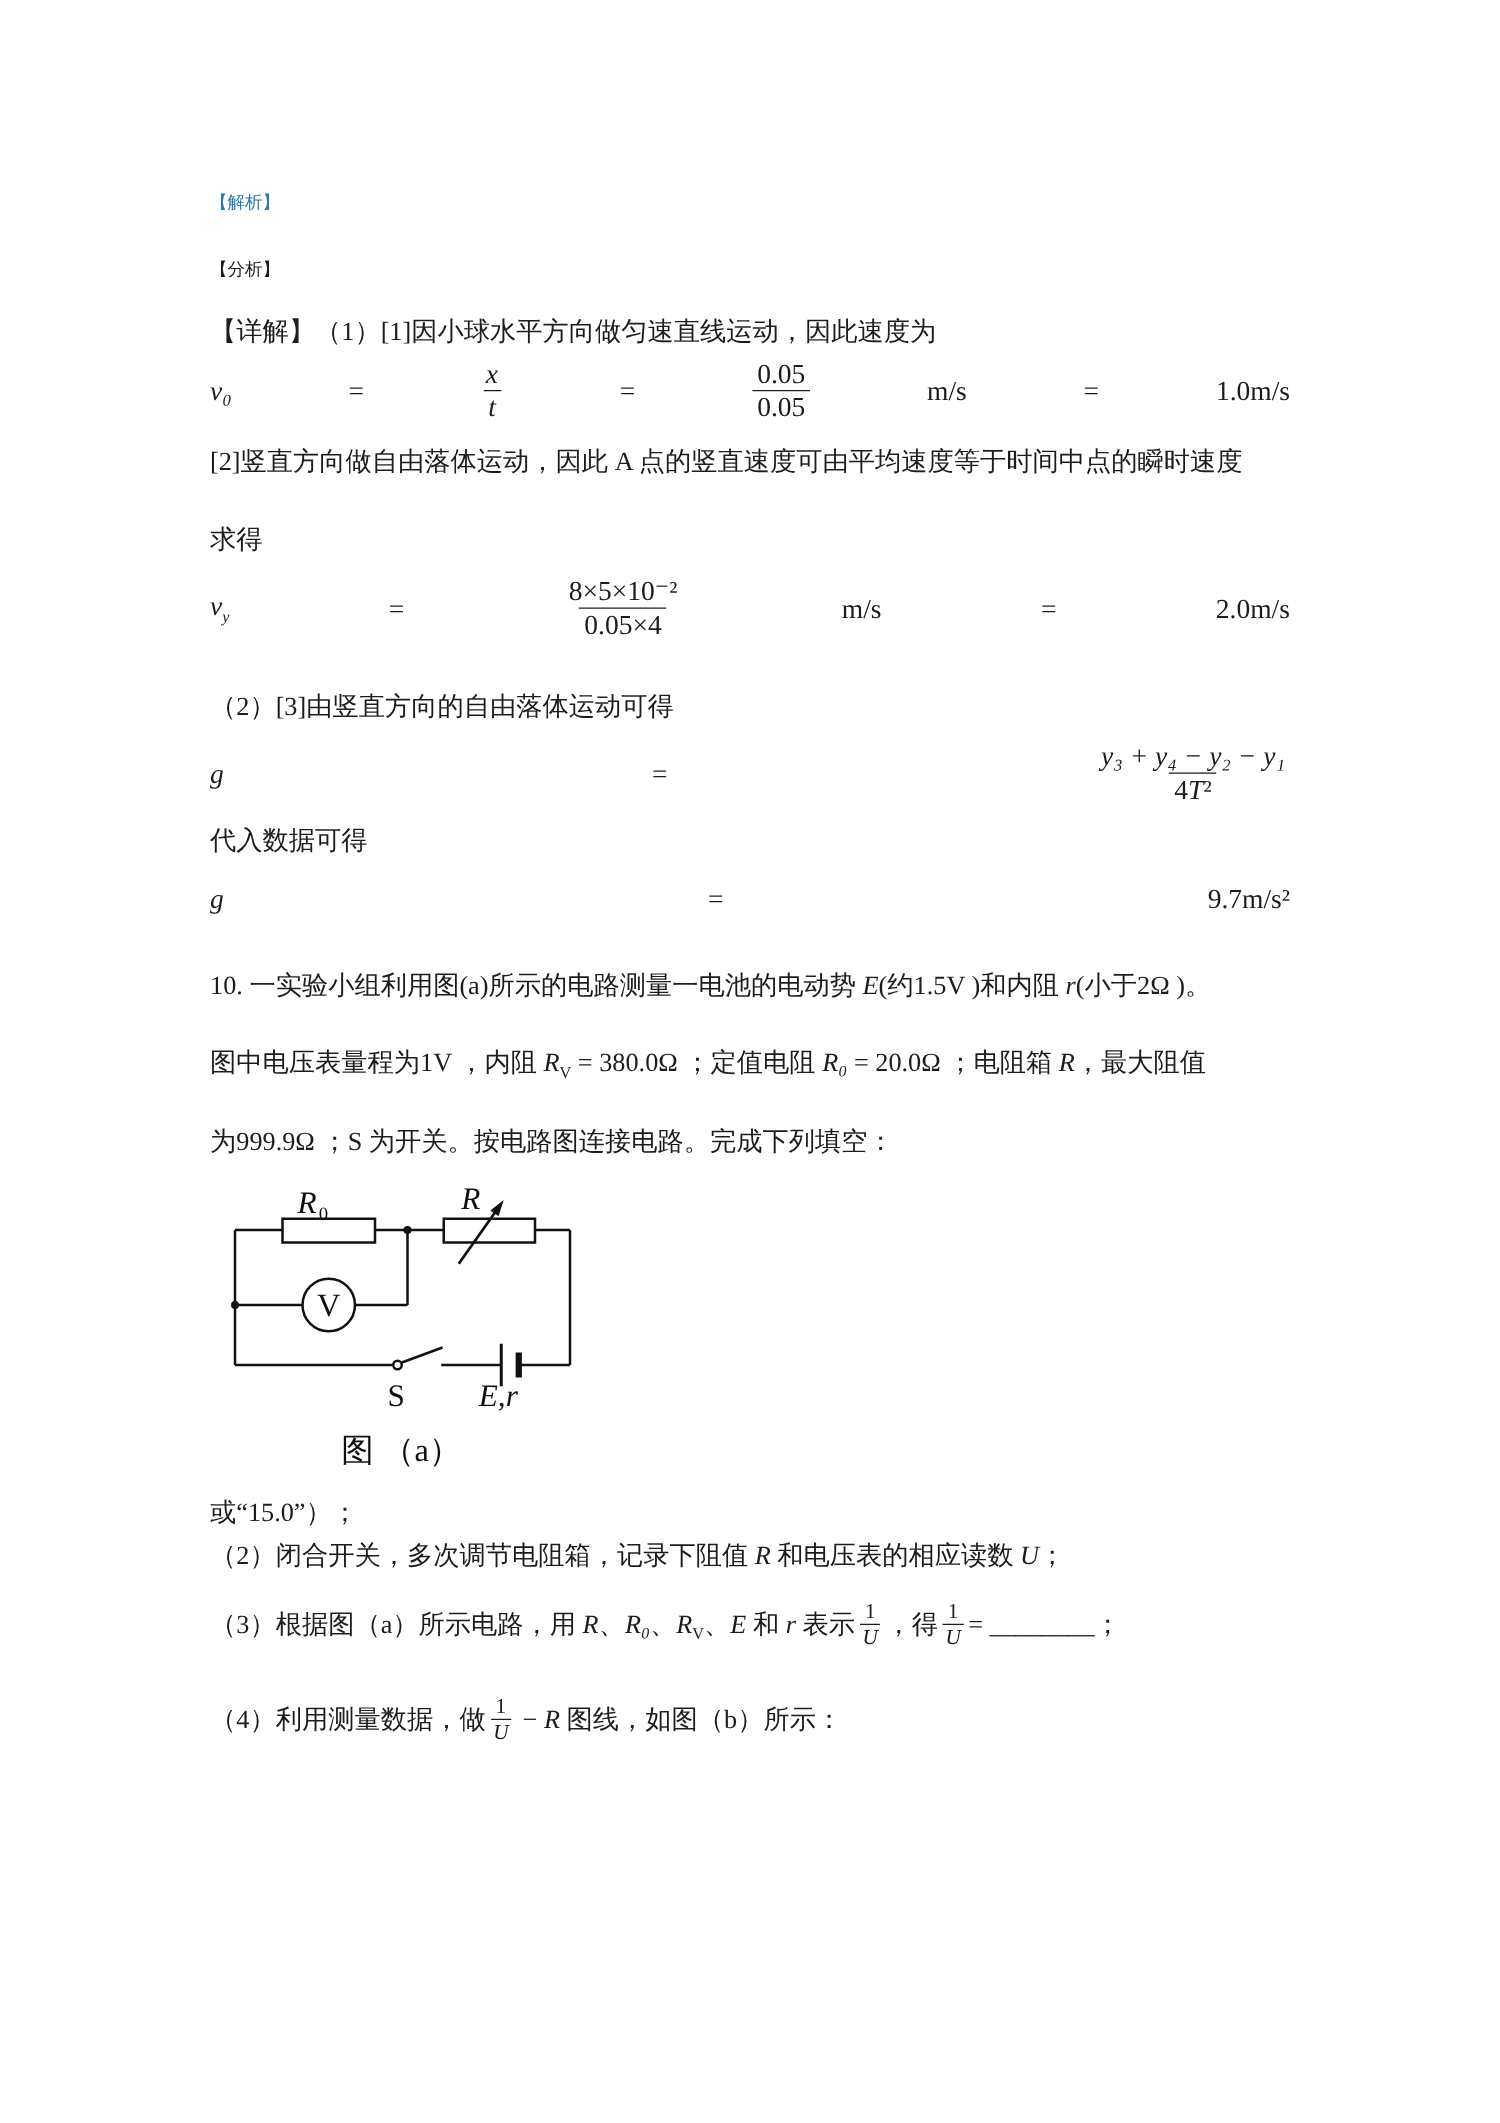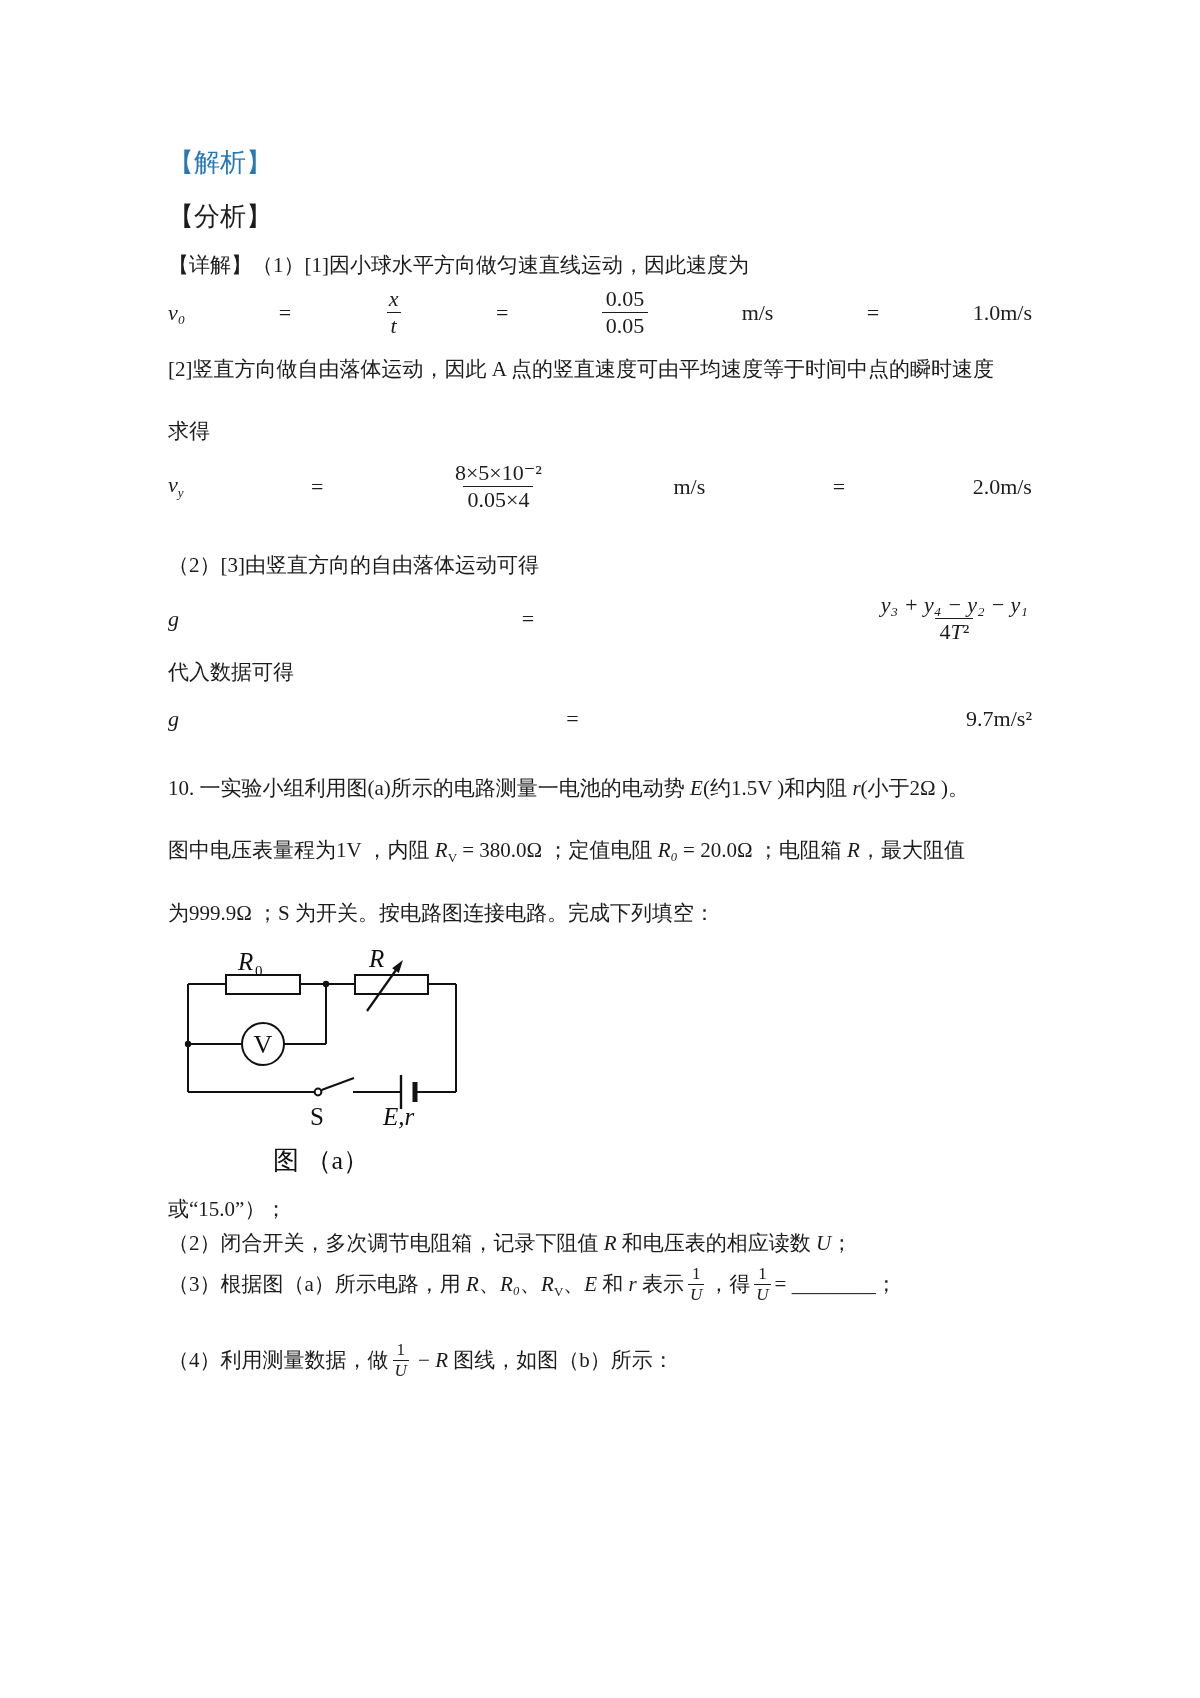--- a/index.html
+++ b/index.html
@@ -6,21 +6,21 @@
   .page{
     position:relative;
     width:1200px;height:1698px;
     background:#fff;
     box-sizing:border-box;
     padding:148px 168px 0 168px;
     color:#1c1c1c;
     font-family:"Liberation Serif","DejaVu Serif",serif;
   }
   p{margin:0;}
-  .hdr{font-size:26px;line-height:30px;}
+  .hdr{font-size:14px;line-height:30px;}
   .blue{color:#2878b5;}
   .para{font-size:21px;line-height:30px;white-space:nowrap;}
   .vr{font-style:italic;}
   .bold{font-weight:normal;}
   sub.vsub{font-size:13px;font-style:italic;}
   sub.rsub{font-size:13px;}
   .formula{
     display:flex;justify-content:space-between;align-items:center;
     font-size:22px;gap:5px;line-height:1.25;
   }
@@ -138,21 +138,21 @@
       <text x="85" y="28" font-size="15">0</text>
       <text x="199" y="19" font-size="25" class="it">R</text>
       <text x="140" y="177" font-size="25">S</text>
       <text x="213" y="177" font-size="25" class="it">E,r</text>
       <text x="103" y="221" font-size="26">图 （a）</text>
     </svg>
   </div>
 
   <p class="para" style="margin-bottom:4px">或“15.0”）；</p>
 
-  <p class="para" style="">
+  <p class="para" style="margin-bottom:14px">
     <span>（2）闭合开关，多次调节电阻箱，记录下阻值 </span><span class="vr">R</span><span> 和电压表的相应读数 </span><span class="vr">U</span><span>；</span>
   </p>
 
   <p class="para" style="margin-bottom:16px;line-height:52px">
     <span>（3）根据图（a）所示电路，用 </span><span class="vr">R</span><span>、</span><span class="vr">R₀</span><span>、</span><span class="vr">R</span><sub class="rsub">V</sub><span>、</span><span class="vr">E</span><span> 和 </span><span class="vr">r</span><span> 表示</span><span class="ifrac">
         <span class="num">1</span>
         <span class="den vr">U</span>
       </span><span>，得</span><span class="ifrac">
         <span class="num">1</span>
         <span class="den vr">U</span>

